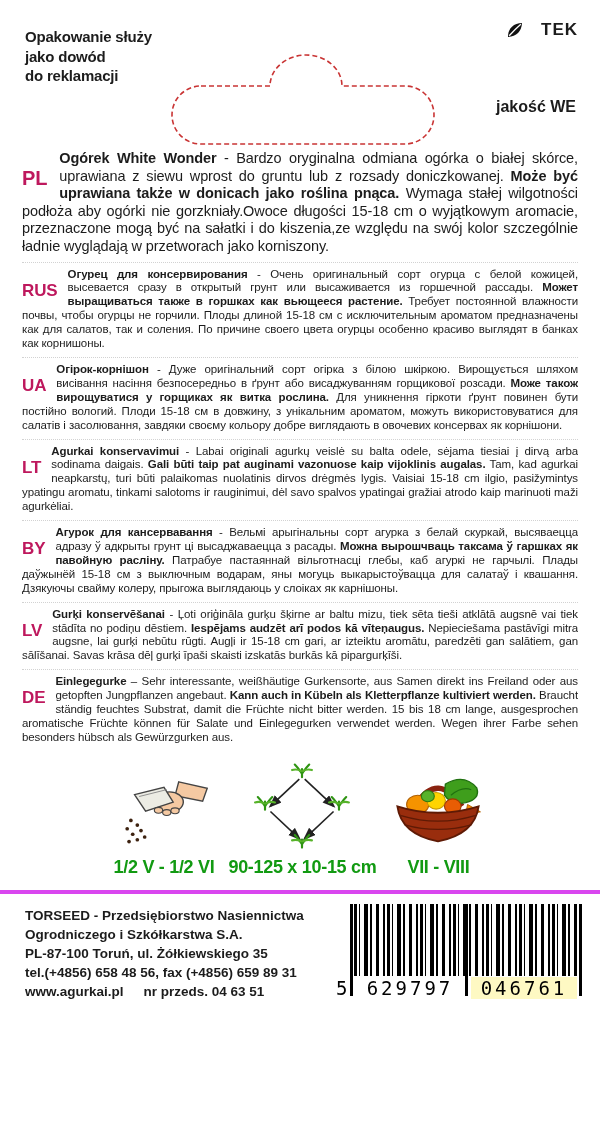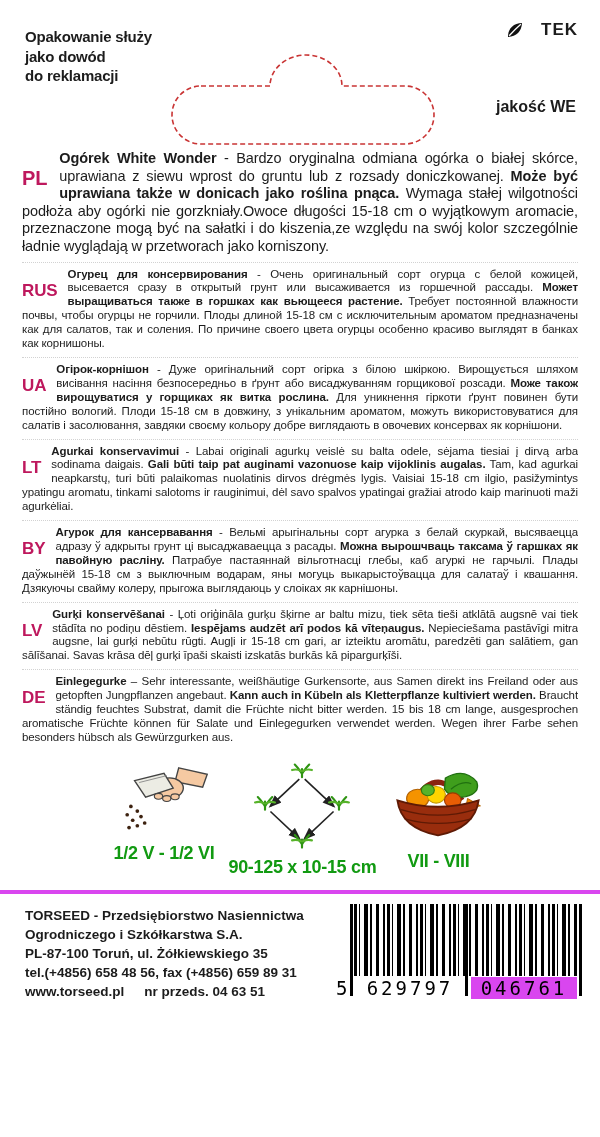--- a/index.html
+++ b/index.html
@@ -18,21 +18,21 @@
   
   .sections { margin:0 22px; }
   section.lang { border-top:1px dotted #d2d2d2; padding:5px 0 6px; overflow:hidden; }
   section.lang.first { border-top:none; padding-top:0; }
   .lang p { margin:0; font-size:11.5px; line-height:13.9px; text-align:justify; letter-spacing:-0.1px; }
   .lang .code { float:left; color:#be185d; font-weight:700; font-size:17px; line-height:1;
                 padding:0 10px 3px 0; margin-top:14px; }
   .lang.large p { font-size:14.5px; line-height:17.6px; }
   .lang.large .code { font-size:20px; margin-top:18px; padding-right:12px; }
   
-  .culture { display:flex; justify-content:center; align-items:flex-start; gap:14px; margin:10px 0 0; }
+  .culture { display:flex; justify-content:center; align-items:flex-end; gap:14px; margin:10px 0 0; }
   .culture-item { display:flex; flex-direction:column; align-items:center; }
   .culture-label { color:#129a12; font-weight:700; font-size:18px; margin-top:4px; letter-spacing:-0.3px; }
   
   .footer { margin-top:12px; border-top:4px solid #d946ef; position:relative; height:140px;
             padding:12px 0 0 25px; box-sizing:border-box; }
   .company { font-size:13.5px; font-weight:700; line-height:19px; }
   .company-last { display:flex; gap:20px; }
   .barcode { position:absolute; right:14px; top:10px; width:250px; height:100px; }
   .bars { position:absolute; left:14px; top:0; width:232px; height:72px;
     background:repeating-linear-gradient(90deg,
@@ -40,21 +40,21 @@
       #000 14px 18px, #fff 18px 20px, #000 20px 22px, #fff 22px 26px, #000 26px 29px, #fff 29px 33px);
   }
   .guard { position:absolute; top:0; width:3px; height:92px; background:#000; }
   .guard.gl { left:14px; } .guard.gm { left:129px; } .guard.gr { left:243px; }
   .digits { position:absolute; top:71px; left:0; width:100%; height:24px;
             font-family:"DejaVu Sans Mono", monospace; font-size:19px; color:#000; }
   .digits .lead { position:absolute; left:0; top:2px; }
   .digits .g1 { position:absolute; left:21px; width:106px; top:2px; text-align:center;
                 background:#fff; letter-spacing:3px; z-index:2; }
   .digits .g2 { position:absolute; left:135px; width:106px; top:2px; text-align:center;
-                background:#d946ef; letter-spacing:3px; z-index:2; }
+                background:#fef9c3; letter-spacing:3px; z-index:2; }
 </style>
 </head>
 <body>
 
 <div class="page">
 
   <header>
     <div class="claim">Opakowanie służy
 jako dowód
 do reklamacji</div>
@@ -174,21 +174,21 @@
     </div>
   </div>
 
   <div class="footer">
     <div class="company">
       <div>TORSEED - Przedsiębiorstwo Nasiennictwa</div>
       <div>Ogrodniczego i Szkółkarstwa S.A.</div>
       <div>PL-87-100 Toruń, ul. Żółkiewskiego 35</div>
       <div>tel.(+4856) 658 48 56, fax (+4856) 659 89 31</div>
       <div class="company-last">
-        <span>www.torseed.pl</span>
+        <span>www.agurkai.pl</span>
         <span>nr przeds. 04 63 51</span>
       </div>
     </div>
 
     <div class="barcode">
       <div class="bars"></div>
       <div class="guard gl"></div>
       <div class="guard gm"></div>
       <div class="guard gr"></div>
       <div class="digits">

